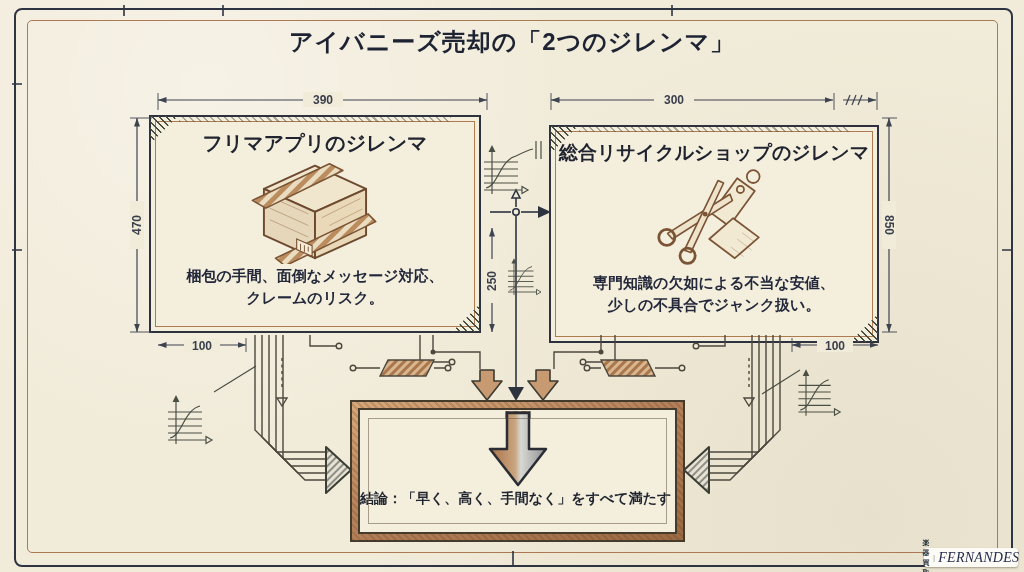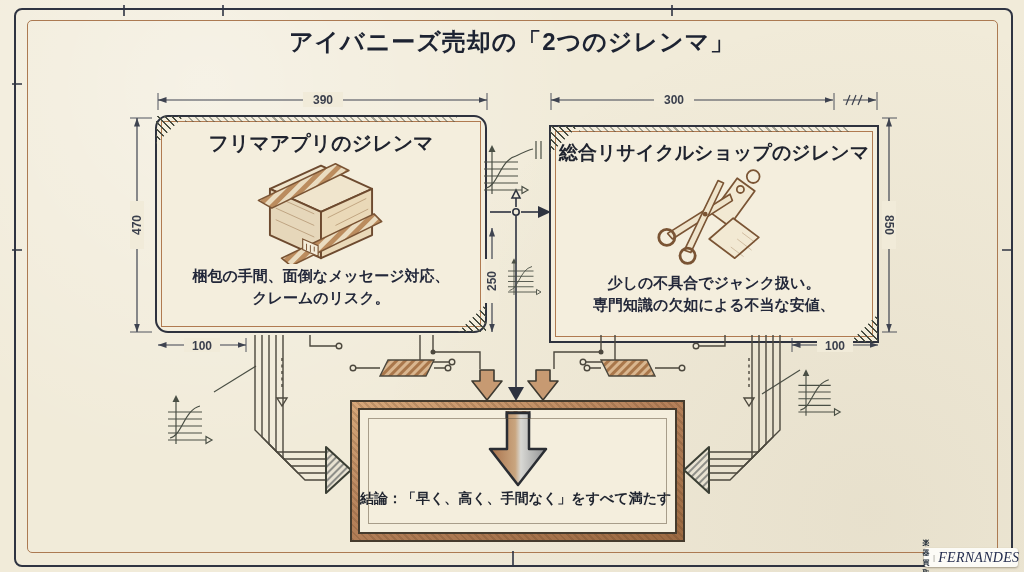--- a/index.html
+++ b/index.html
@@ -20,21 +20,21 @@
   .frame-inner{position:absolute;left:27px;top:20px;width:969px;height:531px;
     border:1.5px solid #ac7a52;border-radius:5px;}
 
   .page-title{position:absolute;left:0;right:0;top:26px;text-align:center;
     font-size:24px;font-weight:bold;letter-spacing:1px;color:#1d2332;}
 
   
   .dilemma-box{position:absolute;top:115px;height:218px;background:#f4eedd;
     border:2.5px solid #2e323e;box-sizing:border-box;text-align:center;}
   .dilemma-box .inner-line{position:absolute;inset:4px;border:1.5px solid #b07a50;pointer-events:none;}
-  .box-left{left:155px;width:332px;border-radius:13px;}
+  .box-left{left:149px;width:332px;}
   .box-right{left:549px;width:330px;margin-top:10px;}
   .box-title{margin-top:13px;font-size:20px;font-weight:bold;color:#20242f;}
   .box-right .box-title{font-size:19px;}
   .box-icon{display:block;margin:1px auto 0;}
   .box-body{font-size:15px;font-weight:bold;line-height:1.45;color:#23283a;margin-top:1px;}
 
   .hatch{position:absolute;width:28px;height:28px;
     background:repeating-linear-gradient(45deg,#474c41 0 1.5px,transparent 1.5px 5px);}
   .hatch-tl{top:-1px;left:-1px;clip-path:polygon(0 0,100% 0,0 100%);}
   .hatch-br{bottom:-1px;right:-1px;clip-path:polygon(100% 0,100% 100%,0 100%);}
@@ -131,22 +131,22 @@
       </g>
       <g fill="#efe4cb" stroke="#7a5434" stroke-width="2" stroke-linejoin="round">
         <polygon points="17,83 23,90 98,42 95,34"></polygon>
         <polygon points="38,104 46,107 87,20 80,17"></polygon>
       </g>
       <circle cx="64" cy="59" r="3" fill="#7a5434"></circle>
       <circle cx="16" cy="88" r="10" fill="none" stroke="#7a5434" stroke-width="3.5"></circle>
       <circle cx="42" cy="111" r="9.5" fill="none" stroke="#7a5434" stroke-width="3.5"></circle>
     </svg>
     <div class="box-body">
+      <div>専門知識の欠如による不当な安値、</div>
       <div>少しの不具合でジャンク扱い。</div>
-      <div>専門知識の欠如による不当な安値、</div>
     </div>
   </div>
 
   <div class="concl">
     <div class="band-hatch"></div>
     <div class="concl-inner">
       <div class="concl-line"></div>
       <svg class="concl-arrow" width="76" height="78" viewBox="0 0 76 78">
         <defs>
           <linearGradient id="bigArr" x1="0" y1="0" x2="1" y2="0">

